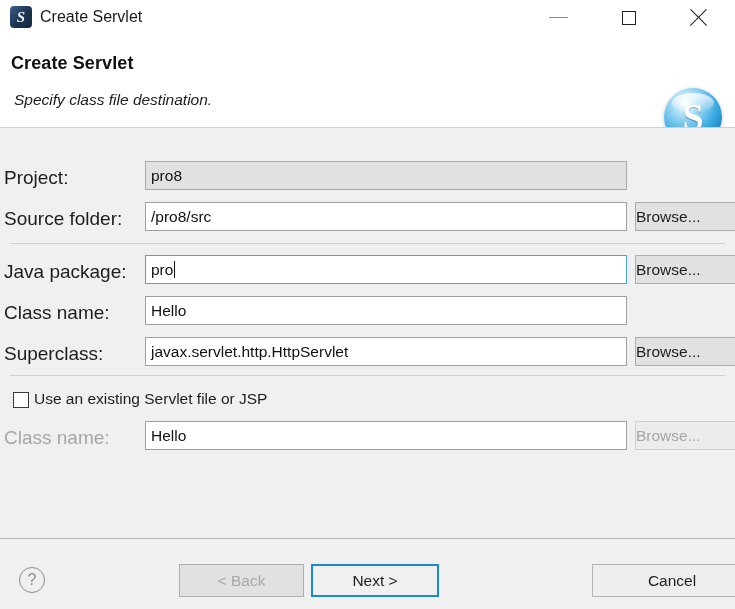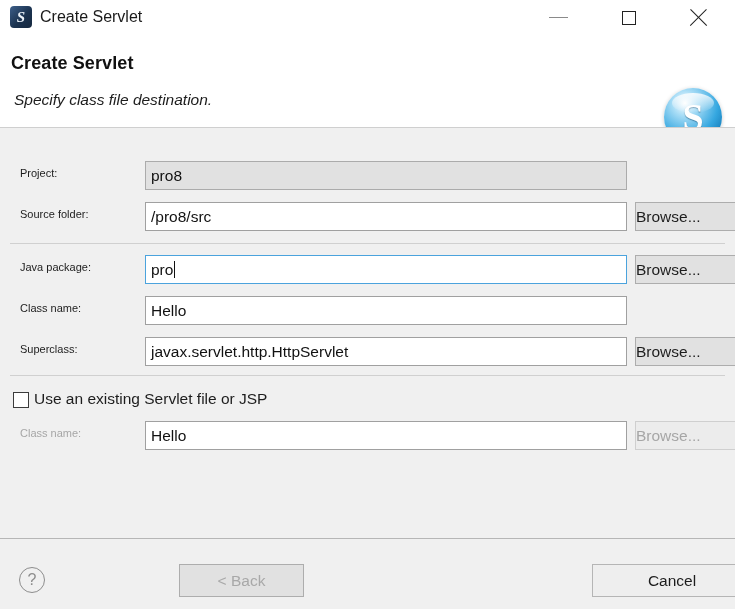--- a/index.html
+++ b/index.html
@@ -182,22 +182,22 @@
   
   .body {
     position: absolute;
     left: 0; top: 128px;
     width: 735px; height: 410px;
     background: #f0f0f0;
   }
   .row { position: absolute; left: 0; width: 735px; }
   .lbl {
     position: absolute;
-    left: 20px;
-    font-size: 11px;
+    left: 4px;
+    font-size: 19px;
     color: #1d1d1d;
     white-space: nowrap;
   }
   .lbl.dim { color: #a6a6a6; }
 
   .field {
     position: absolute;
     left: 145px;
     width: 482px;
     height: 29px;
@@ -405,16 +405,17 @@
       <div class="field">Hello</div>
       <div class="browse dim">Browse...</div>
     </div>
 
   </div>
 
   <div class="footer-sep"></div>
   <div class="footer">
     <div class="help">?</div>
     <div class="btn back dim">&lt; Back</div>
+    <div class="btn next primary">Next &gt;</div>
     <div class="btn cancel">Cancel</div>
   </div>
 
 </div>
 
 </body></html>

